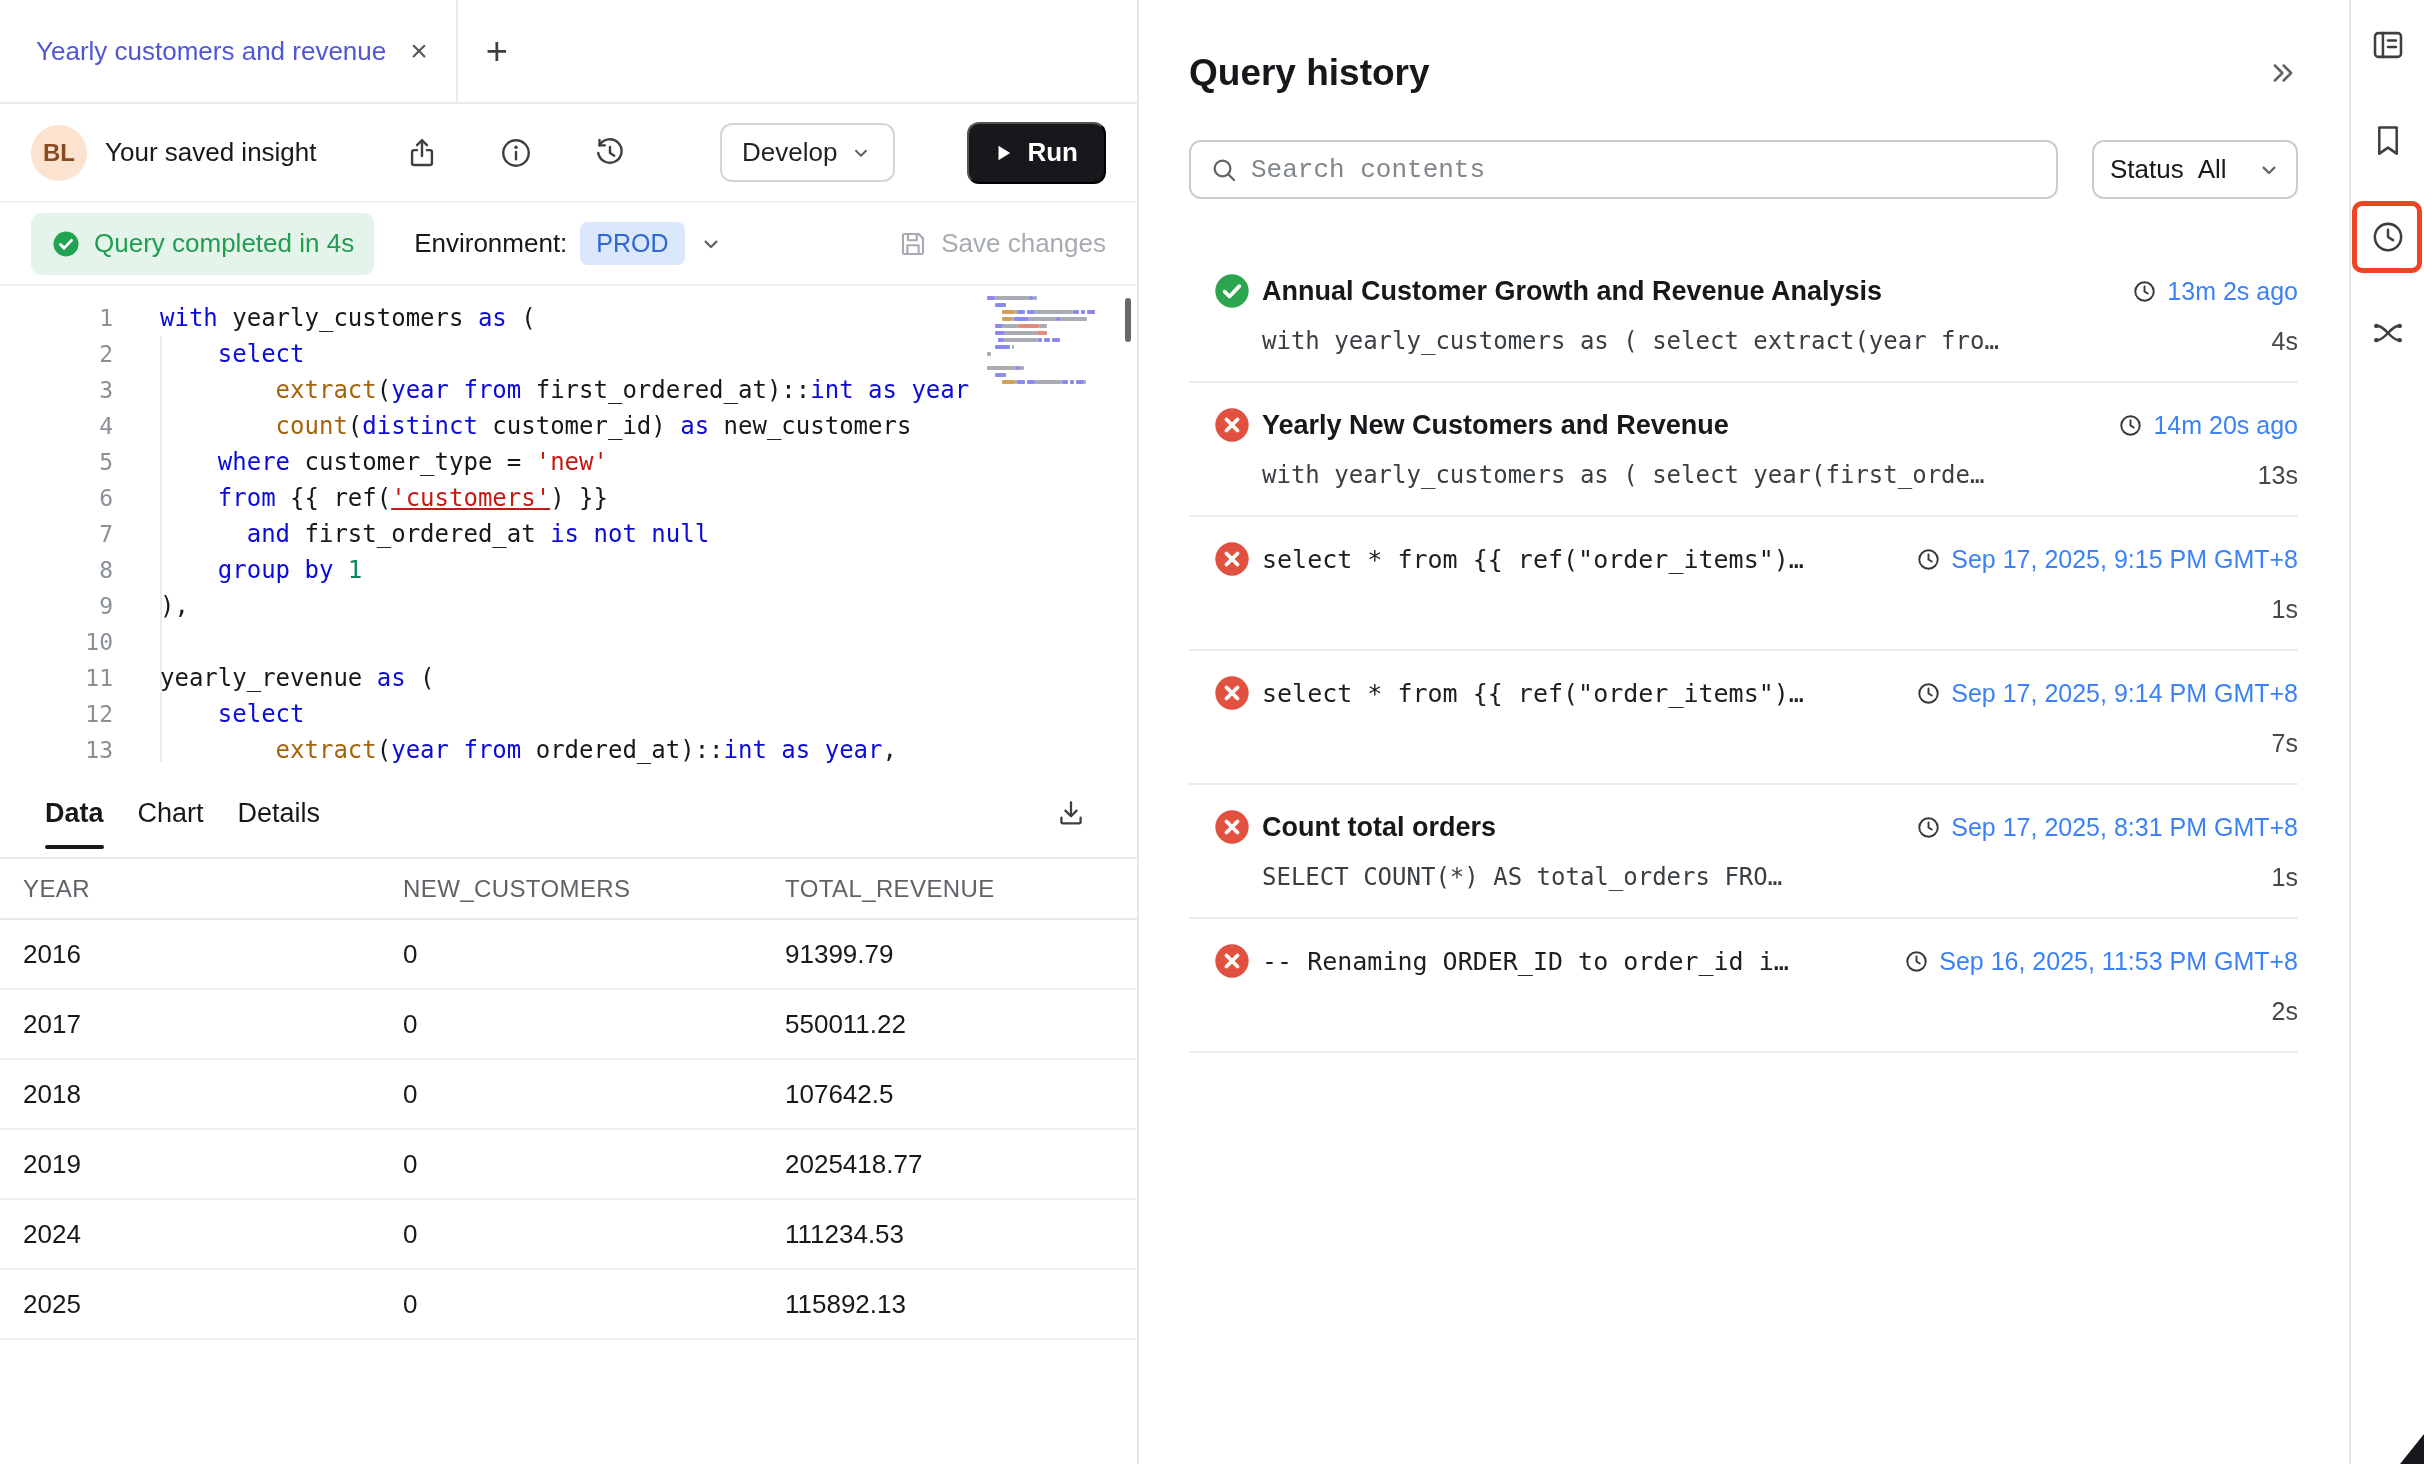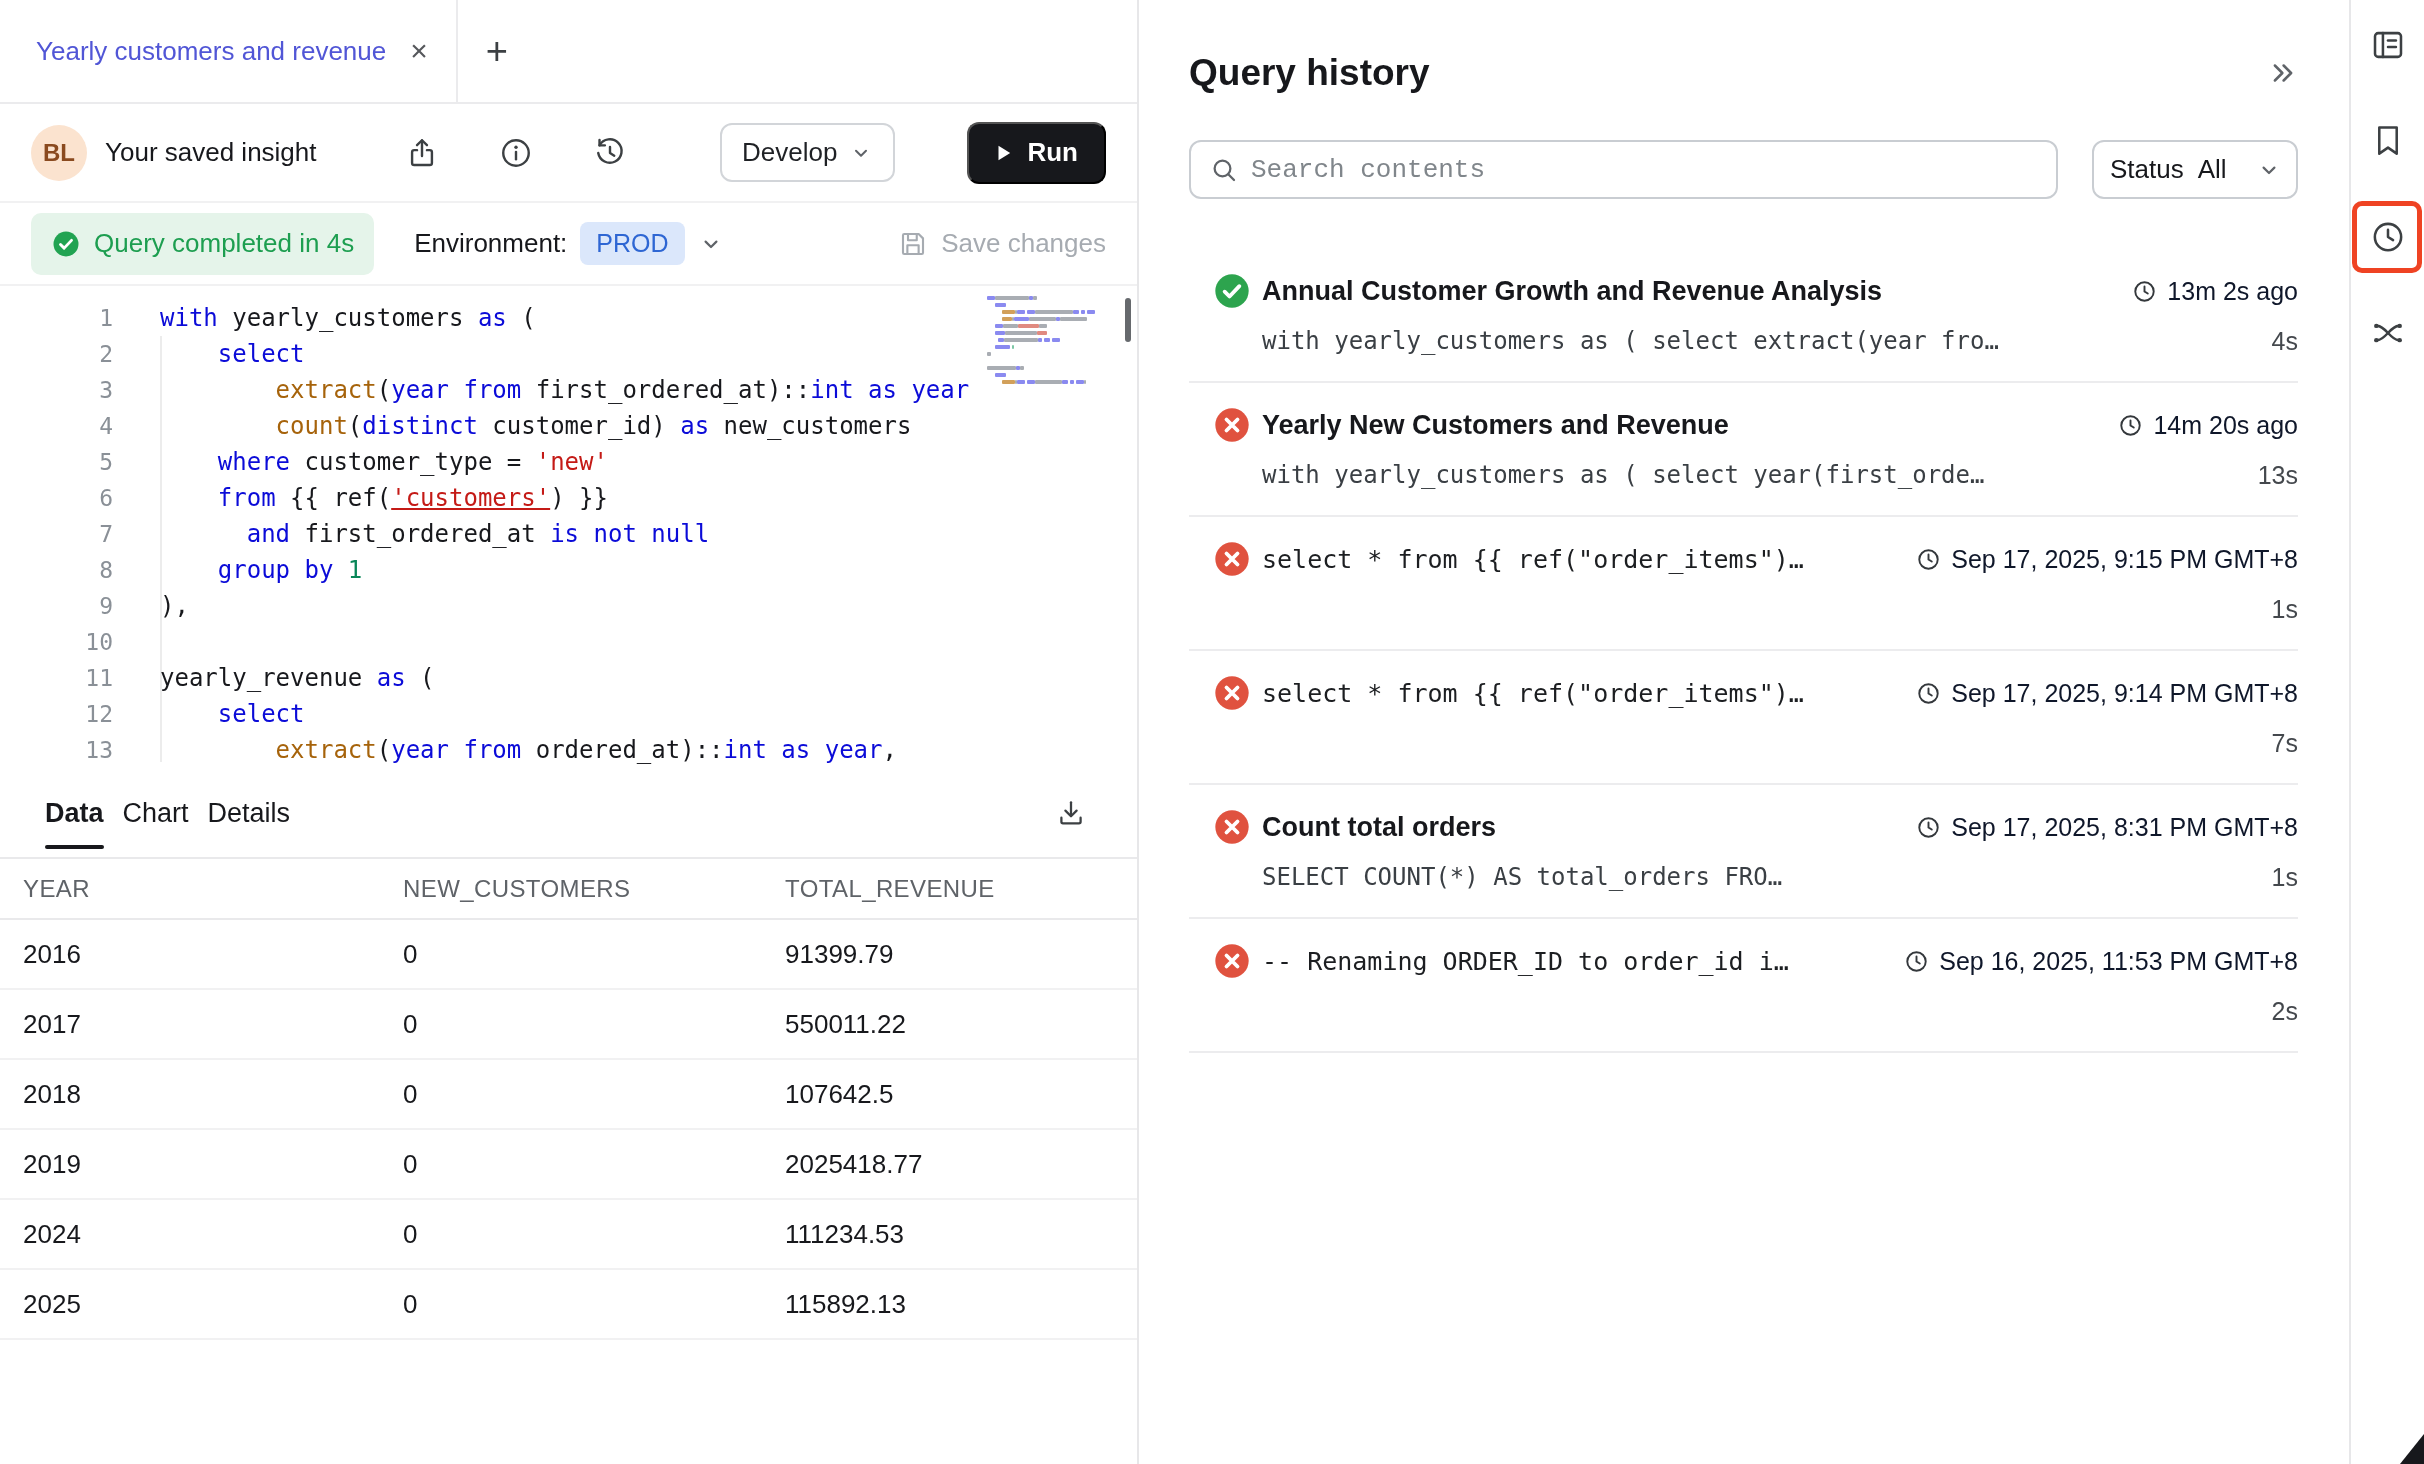--- a/index.html
+++ b/index.html
@@ -59,21 +59,21 @@
   .tok-n { color:#098658; }
   .minimap { position:absolute; top:10px; right:33px; width:117px; z-index:2; }
   .mini-line { height:4px; margin-bottom:3px; font-size:0; white-space:nowrap; overflow:hidden; }
   .mini-seg { display:inline-block; height:4px; border-radius:1px; }
   .mini-p { background:#a9adb3; } .mini-k { background:#8a8af0; } .mini-f { background:#d2a05a; }
   .mini-s, .mini-su { background:#e08a80; } .mini-n { background:#7cc7a5; } .mini-sp { background:transparent; }
   .scroll-thumb { position:absolute; top:12px; right:6px; width:6px; height:44px;
     background:#66696d; border-radius:3px; z-index:3; }
 
   
-  .results-tabs { height:90px; display:flex; align-items:center; gap:19px; padding:0 50px 0 45px;
+  .results-tabs { height:90px; display:flex; align-items:center; gap:34px; padding:0 50px 0 45px;
     border-bottom:2px solid #e9e9eb; }
   .rtab { position:relative; height:100%; display:flex; align-items:center; font-size:27px;
     color:#17181c; cursor:pointer; }
   .rtab.active { font-weight:bold; }
   .rtab.active::after { content:""; position:absolute; left:0; right:0; bottom:8px; height:4px;
     background:#17181c; border-radius:2px; }
   .download-btn { margin-left:auto; color:#3c4043; cursor:pointer; display:flex; align-items:center; }
 
   .t-head { display:grid; grid-template-columns:380px 382px 1fr; height:61px; align-items:center;
     padding-left:23px; border-bottom:2px solid #e9e9eb; color:#5f6368; font-size:24px; letter-spacing:.4px; }
@@ -98,21 +98,21 @@
   .status-filter .sf-value { margin-left:14px; }
   .status-filter svg { margin-left:auto; color:#5f6368; }
 
   .history-list { margin-top:50px; }
   .h-item { padding:20px 0 20px 23px; border-bottom:2px solid #ececee; cursor:pointer; }
   .h-row1 { display:flex; align-items:center; gap:10px; height:44px; }
   .h-status { width:40px; height:40px; flex:none; display:flex; align-items:center; }
   .h-title { font-size:27px; font-weight:bold; color:#17181c; white-space:nowrap; overflow:hidden; }
   .h-title.mono { font-family:"DejaVu Sans Mono", monospace; font-weight:normal; font-size:25px; color:#1c1e21; }
   .h-time { margin-left:auto; display:flex; align-items:center; gap:9px; font-size:25px;
-    color:#0f172a; white-space:nowrap; flex:none; padding-left:20px; }
+    color:#3b82f6; white-space:nowrap; flex:none; padding-left:20px; }
   .h-row2 { display:flex; align-items:center; margin-top:8px; height:40px; padding-left:50px; }
   .h-snippet { font-family:"DejaVu Sans Mono", monospace; font-size:24px; color:#3a3f44;
     white-space:nowrap; overflow:hidden; }
   .h-duration { margin-left:auto; font-size:25px; color:#44484d; flex:none; padding-left:20px; }
 
   
   .rail { position:absolute; left:2349px; top:0; width:75px; height:1464px;
     border-left:2px solid #e7e7e9; display:flex; flex-direction:column; align-items:center;
     padding-top:26px; gap:58px; background:#fff; }
   .rail-btn { width:38px; height:38px; display:flex; align-items:center; justify-content:center;

